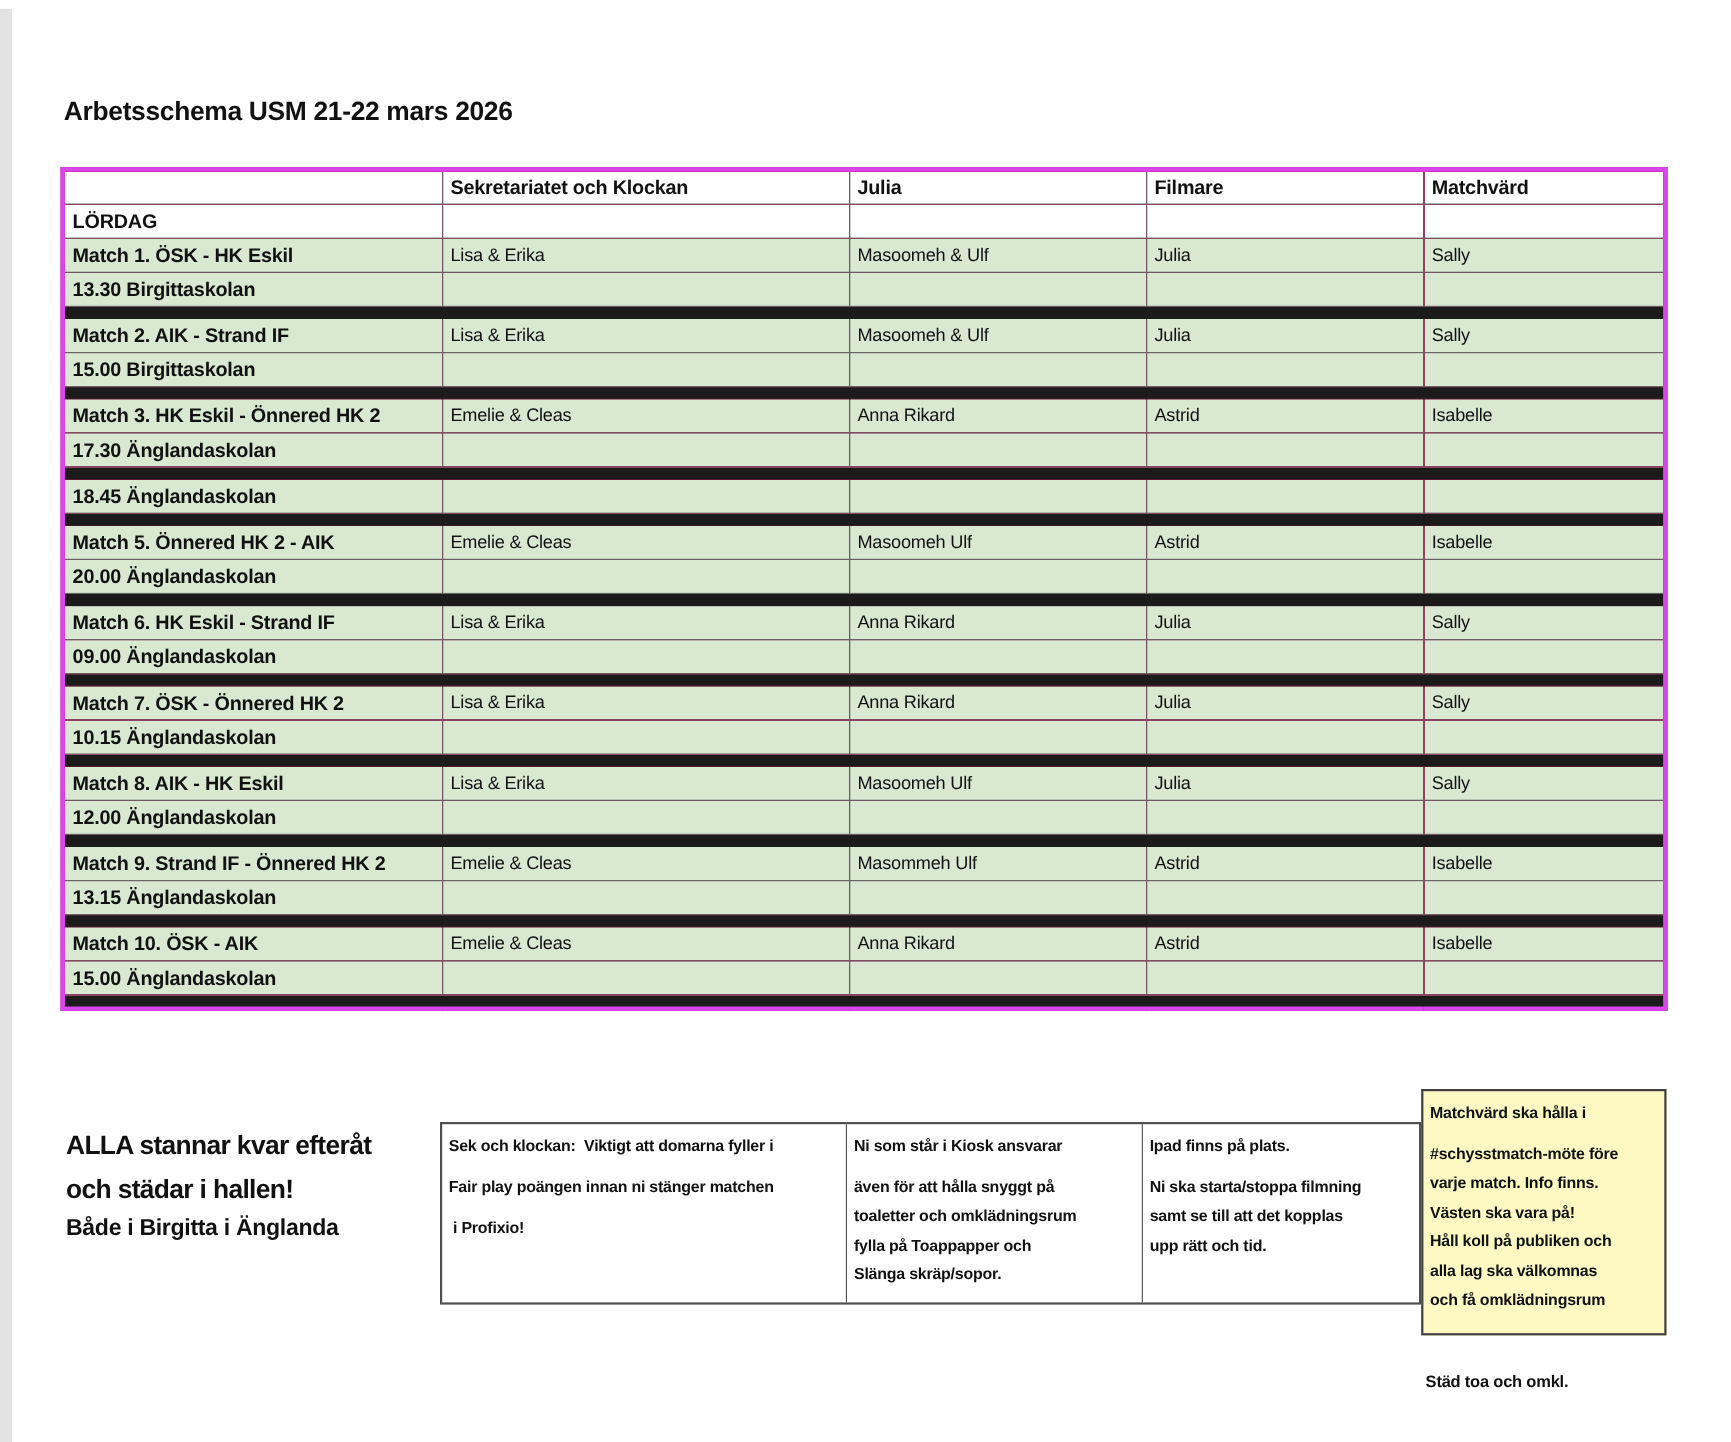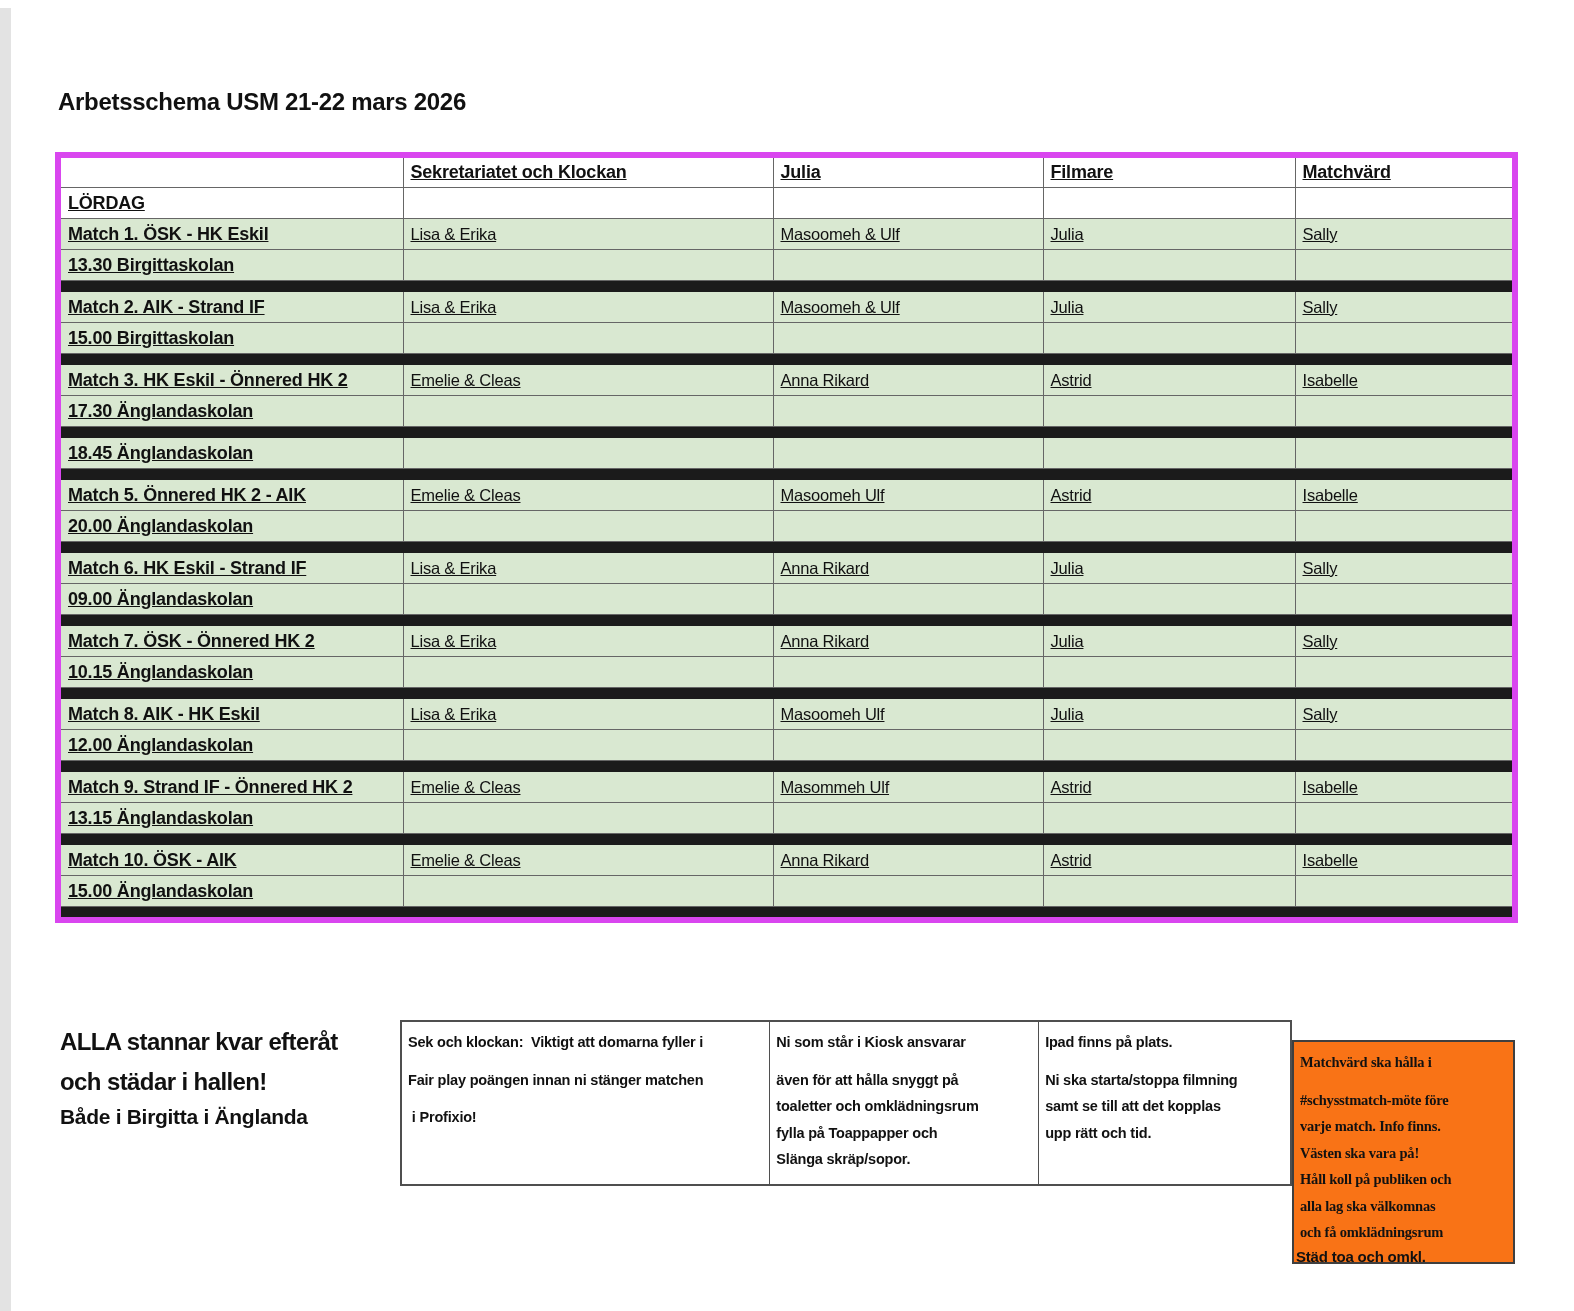--- a/index.html
+++ b/index.html
@@ -6,21 +6,21 @@
   .sheet{
     position:relative;width:1574px;height:1311px;background:#ffffff;
     font-family:"Liberation Sans",sans-serif;color:#111;overflow:hidden;
   }
   .edge-strip{position:absolute;left:0;top:8px;width:11px;height:1303px;background:#e3e3e3;}
   .title{position:absolute;left:58px;top:88px;font-size:24px;font-weight:700;letter-spacing:-0.3px;white-space:pre;}
 
   table.schedule{
     position:absolute;left:55px;top:152px;width:1457px;
     border-collapse:collapse;table-layout:fixed;
-    border:6px solid #d946ef;background:#be185d;text-decoration:underline;
+    border:4px solid #d946ef;background:#be185d;
   }
   table.schedule th, table.schedule td{
     border:1.5px solid #666;padding:1px 7px;text-align:left;vertical-align:middle;
     overflow:hidden;white-space:pre;letter-spacing:-0.2px;
   }
   thead th{height:27px;font-size:18px;font-weight:700;border-bottom:2px solid #3a3a3a;background:#fff;}
   tr.day-row td{height:28px;background:#fff;}
   td.c0{font-weight:700;font-size:18px;}
   tr.match-row td, tr.time-row td{background:#d9e8d1;height:28px;font-size:16.5px;font-weight:400;}
   tr.match-row td.c0, tr.time-row td.c0{font-weight:700;font-size:18px;}
@@ -32,22 +32,22 @@
 
   .notes-box{
     position:absolute;left:400px;top:1020px;width:892px;height:166px;
     border:2px solid #4f4f4f;display:flex;box-sizing:border-box;background:#fff;justify-content:center;
   }
   .notes-cell{box-sizing:border-box;padding:7px 6px 0 6px;}
   .notes-cell.sek{width:370px;border-right:1.5px solid #4f4f4f;}
   .notes-cell.kiosk{width:270px;border-right:1.5px solid #4f4f4f;}
   .notes-cell.filmare{width:252px;}
   .matchvard-box{
-    position:absolute;left:1292px;top:1040px;width:223px;height:224px;
-    border:2.5px solid #3f3f3f;box-sizing:border-box;padding:7px 6px 0 6px;background:#f97316;font-family:Liberation Serif, serif;
+    position:absolute;left:1292px;top:990px;width:223px;height:224px;
+    border:2.5px solid #3f3f3f;box-sizing:border-box;padding:7px 6px 0 6px;background:#fef9c3;
   }
   .note-para{margin:0 0 11px 0;}
   .note-line{white-space:pre;font-weight:700;font-size:14.5px;line-height:26.5px;letter-spacing:-0.2px;}
   .stad-line{position:absolute;left:1296px;top:1248px;font-weight:700;font-size:15px;letter-spacing:-0.2px;white-space:pre;}
 </style>
 </head>
 <body>
 
 <div class="sheet">
   <div class="edge-strip"></div>

